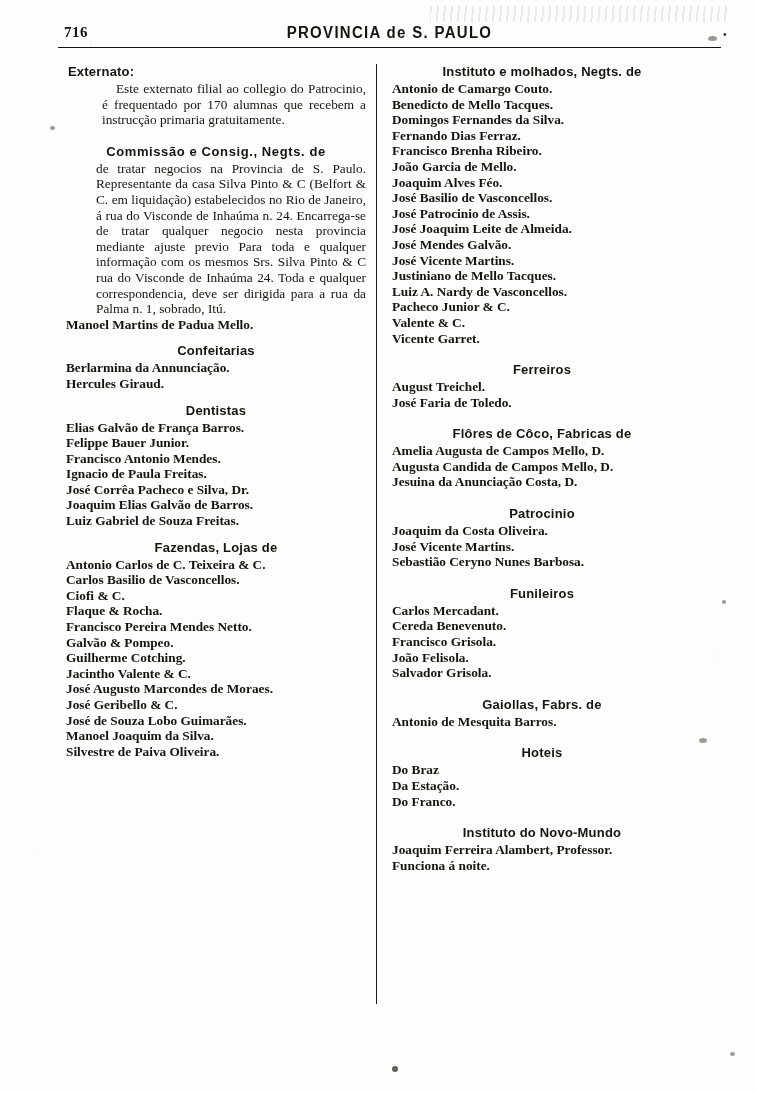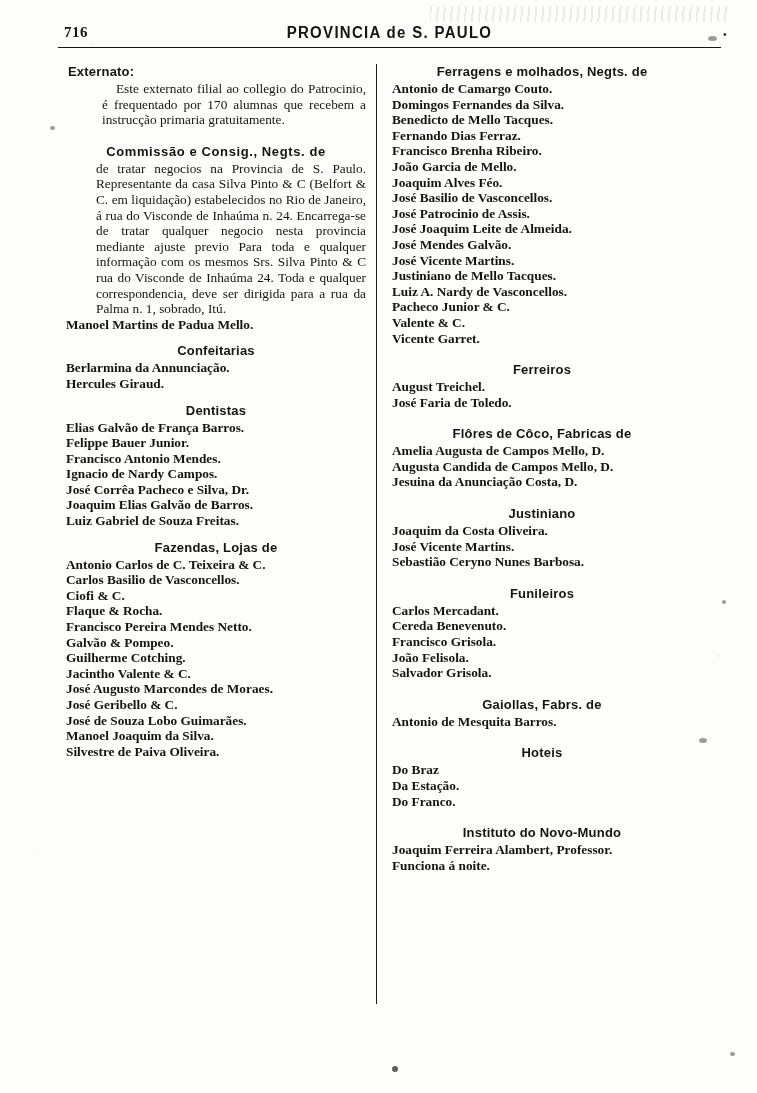--- a/index.html
+++ b/index.html
@@ -218,21 +218,21 @@
       </div>
 
       <div class="spacer-sm"></div>
 
       <div class="sect">
         <h2 class="head center">Dentistas</h2>
         <ul class="entries">
           <li>Elias Galvão de França Barros.</li>
           <li>Felippe Bauer Junior.</li>
           <li>Francisco Antonio Mendes.</li>
-          <li>Ignacio de Nardy Campos.</li>
+          <li>Ignacio de Paula Freitas.</li>
           <li>José Corrêa Pacheco e Silva, Dr.</li>
           <li>Joaquim Elias Galvão de Barros.</li>
           <li>Luiz Gabriel de Souza Freitas.</li>
         </ul>
       </div>
 
       <div class="spacer-sm"></div>
 
       <div class="sect">
         <h2 class="head center">Fazendas, Lojas de</h2>
@@ -250,25 +250,25 @@
           <li>José de Souza Lobo Guimarães.</li>
           <li>Manoel Joaquim da Silva.</li>
           <li>Silvestre de Paiva Oliveira.</li>
         </ul>
       </div>
     </div>
 
     <div class="col right">
 
       <div class="sect">
-        <h2 class="head center">Ferragens e molhados, Negts. de</h2>
+        <h2 class="head center">Instituto e molhados, Negts. de</h2>
         <ul class="entries">
           <li>Antonio de Camargo Couto.</li>
+          <li>Benedicto de Mello Tacques.</li>
           <li>Domingos  Fernandes da  Silva.</li>
-          <li>Benedicto de Mello Tacques.</li>
           <li>Fernando Dias Ferraz.</li>
           <li>Francisco Brenha Ribeiro.</li>
           <li>João Garcia de Mello.</li>
           <li>Joaquim Alves Féo.</li>
           <li>José Basilio de Vasconcellos.</li>
           <li>José Patrocinio de Assis.</li>
           <li>José Joaquim Leite de Almeida.</li>
           <li>José Mendes Galvão.</li>
           <li>José Vicente Martins.</li>
           <li>Justiniano de Mello Tacques.</li>
@@ -296,21 +296,21 @@
         <ul class="entries">
           <li>Amelia Augusta de Campos Mello, D.</li>
           <li>Augusta Candida de Campos Mello, D.</li>
           <li>Jesuina da Anunciação Costa, D.</li>
         </ul>
       </div>
 
       <div class="spacer-md"></div>
 
       <div class="sect">
-        <h2 class="head center">Justiniano</h2>
+        <h2 class="head center">Patrocinio</h2>
         <ul class="entries">
           <li>Joaquim da Costa Oliveira.</li>
           <li>José Vicente Martins.</li>
           <li>Sebastião Ceryno Nunes Barbosa.</li>
         </ul>
       </div>
 
       <div class="spacer-md"></div>
 
       <div class="sect">

